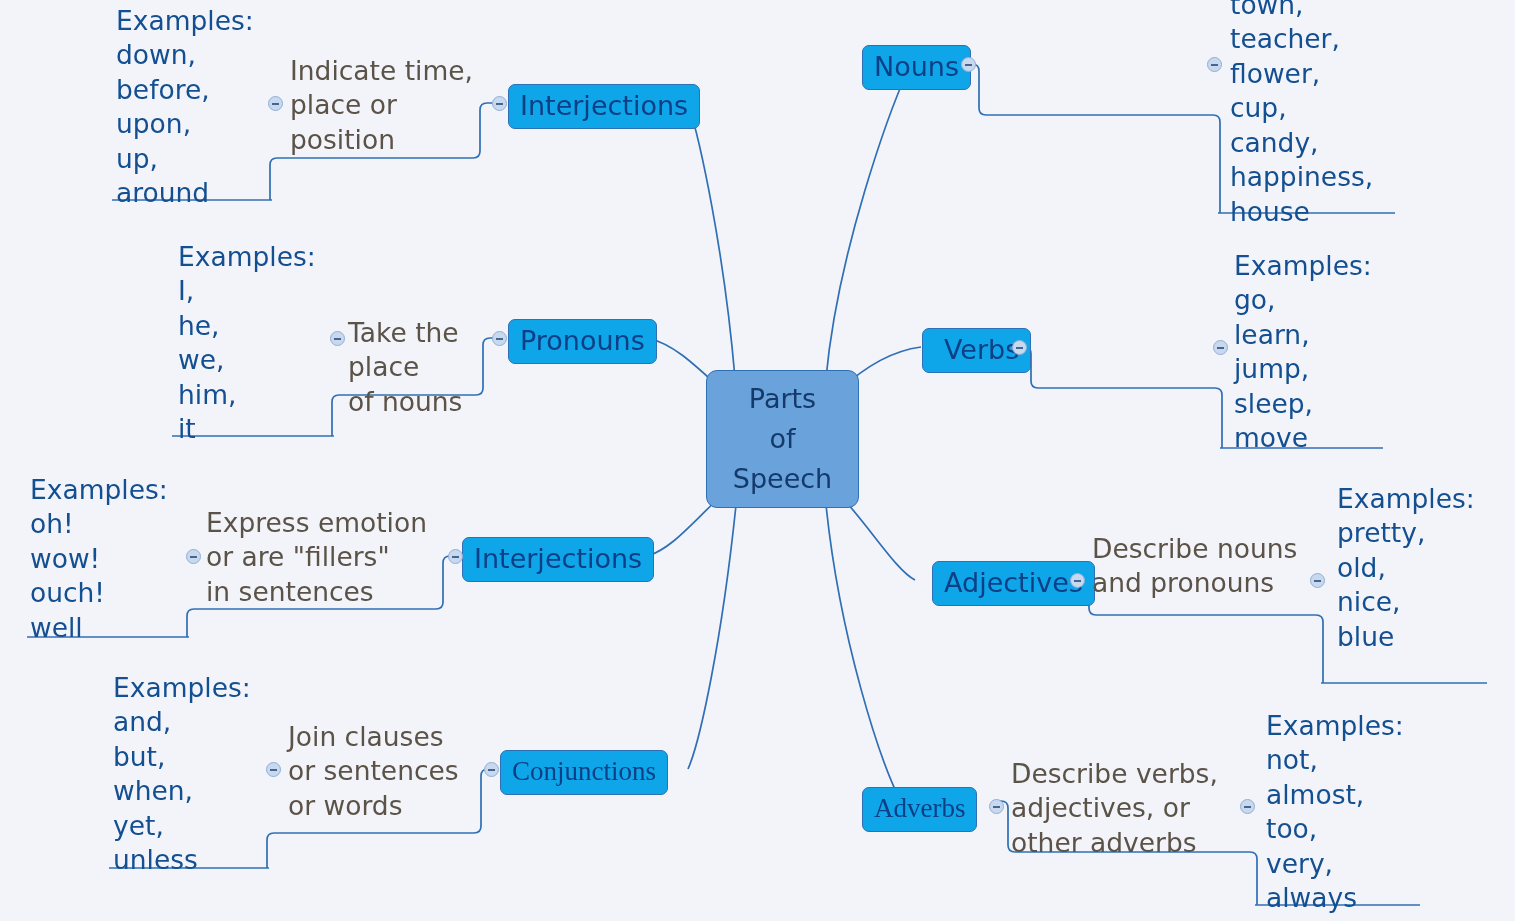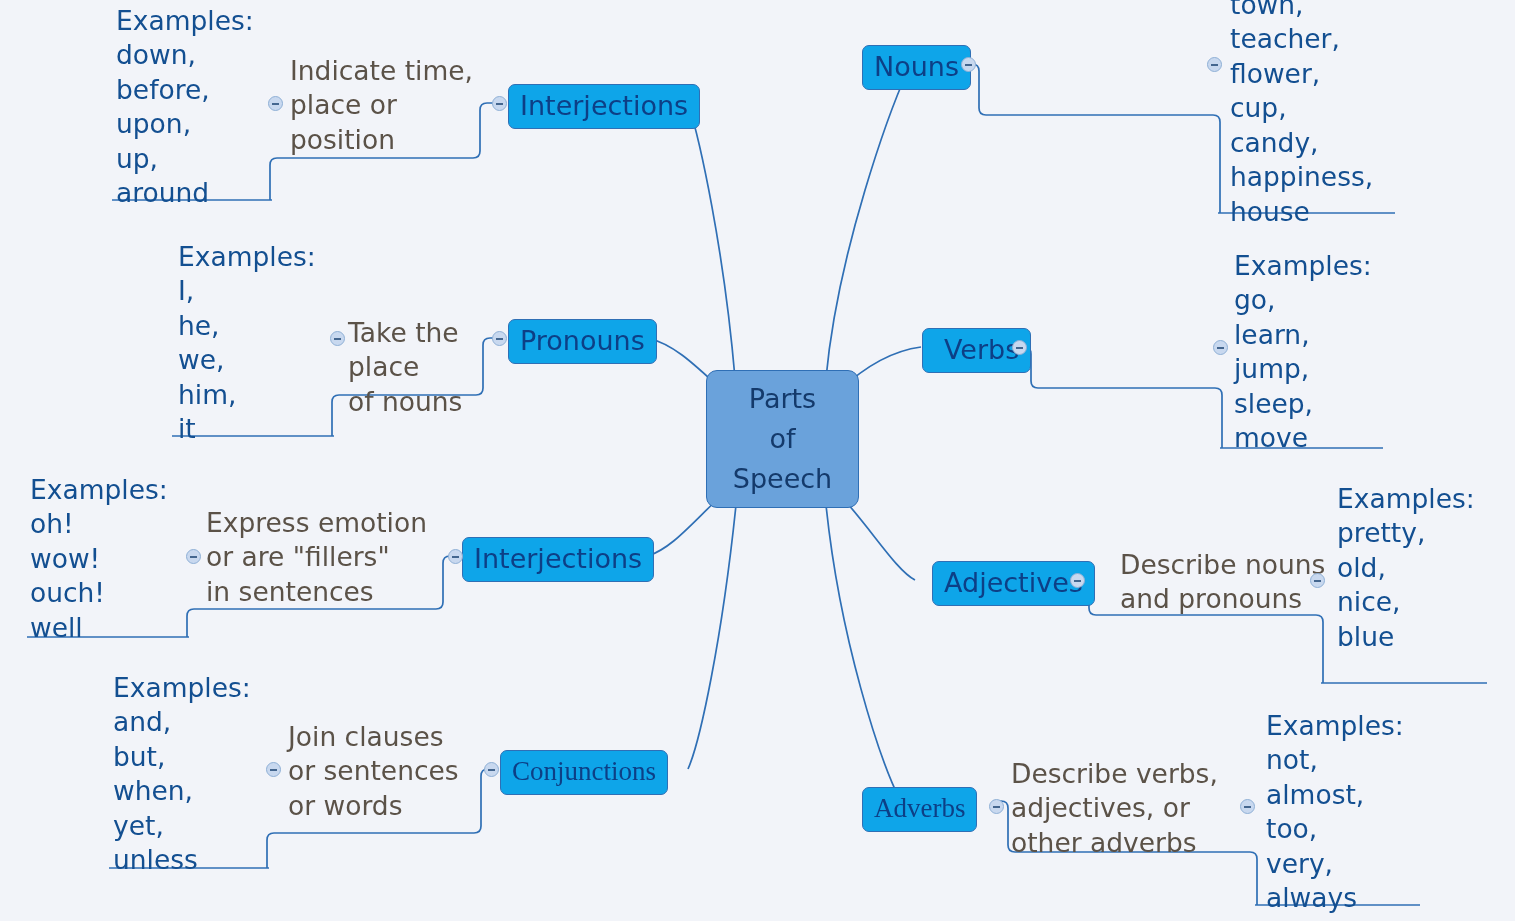--- a/index.html
+++ b/index.html
@@ -189,21 +189,21 @@
   <div class="toggle" style="left:1213px;top:340px;"></div>
   <div class="ex" style="left:1234px;top:249px;width:160px;">Examples:
 go,
 learn,
 jump,
 sleep,
 move</div>
 
   <div class="node" style="left:932px;top:561px;">Adjectives</div>
   <div class="toggle" style="left:1070px;top:573px;"></div>
-  <div class="desc" style="left:1092px;top:548px;width:215px;margin-left:28px;">Describe nouns
+  <div class="desc" style="left:1092px;top:532px;width:215px;">Describe nouns
 and pronouns</div>
   <div class="toggle" style="left:1310px;top:573px;"></div>
   <div class="ex" style="left:1337px;top:482px;width:170px;">Examples:
 pretty,
 old,
 nice,
 blue</div>
 
   <div class="node" style="left:862px;top:787px;font-family:Liberation Serif, serif;">Adverbs</div>
   <div class="toggle" style="left:989px;top:799px;"></div>

